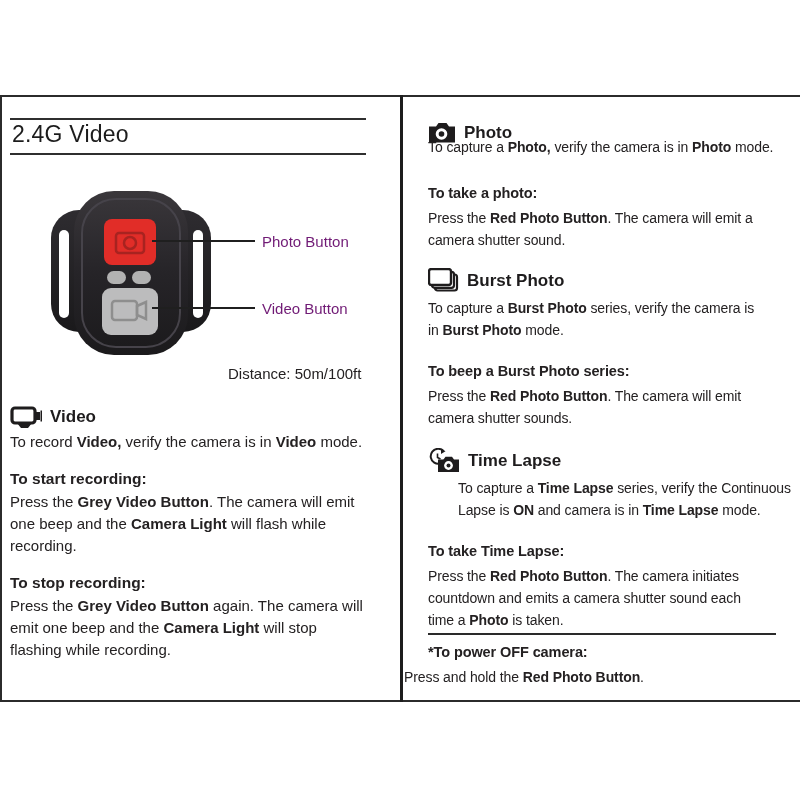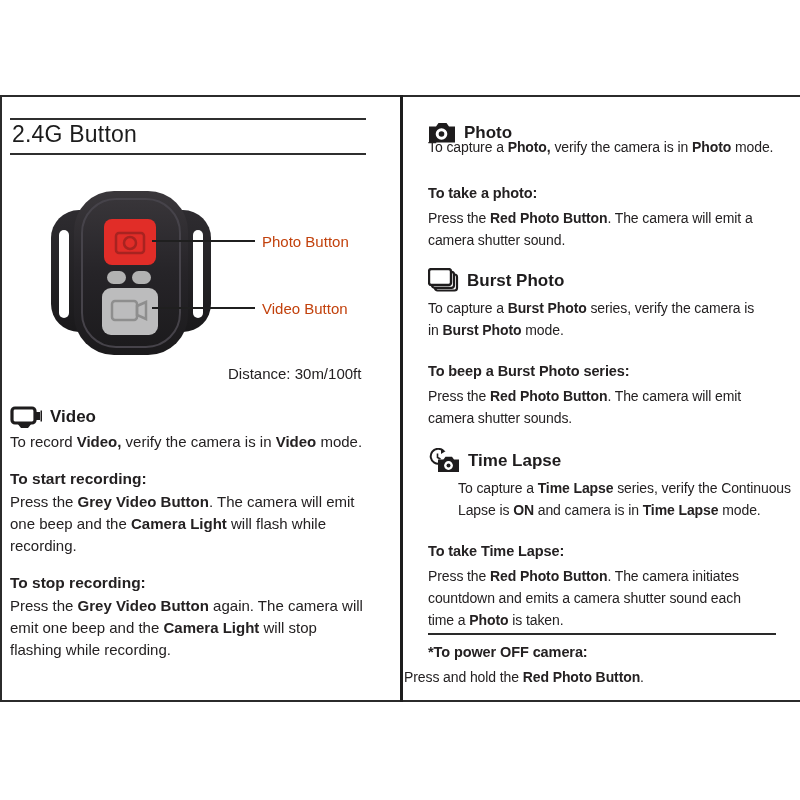--- a/index.html
+++ b/index.html
@@ -10,21 +10,21 @@
   .abs{position:absolute;}
   
   .rule-top{left:0;top:95px;width:800px;height:2px;background:#2b2b2b;}
   .rule-bottom{left:0;top:700px;width:800px;height:2px;background:#2b2b2b;}
   .edge-left{left:0;top:95px;width:2px;height:607px;background:#2b2b2b;}
   .divider{left:400px;top:95px;width:3px;height:607px;background:#1d1d1d;}
   
   .title-rule{left:10px;width:356px;height:2px;background:#2f2f2f;}
   .page-title{left:12px;top:121px;font-size:23px;letter-spacing:0.2px;color:#1c1c1c;}
   .callout-line{height:2px;background:#1f1f1f;}
-  .callout-label{font-size:15px;color:#c2410c;}
+  .callout-label{font-size:15px;color:#701a75;}
   .distance{left:228px;top:365px;font-size:15px;color:#242122;}
   
   .sec-heading{display:flex;align-items:center;gap:8px;font-weight:bold;font-size:17px;color:#1e1c1d;}
   .sec-heading svg{flex:0 0 auto;}
   p.body{margin:0;white-space:pre-line;}
   .left-body{width:388px;font-size:15px;line-height:22px;}
   .right-body{width:372px;font-size:14px;line-height:22px;letter-spacing:-0.1px;}
   .sub-title-l{font-weight:bold;font-size:15.5px;}
   .sub-title-r{font-weight:bold;font-size:14.5px;letter-spacing:-0.1px;}
   .b{font-weight:bold;}
@@ -35,21 +35,21 @@
 <body>
 
 <div>
 
   <div class="abs rule-top"></div>
   <div class="abs rule-bottom"></div>
   <div class="abs edge-left"></div>
   <div class="abs divider"></div>
 
   <div class="abs title-rule" style="top:118px;"></div>
-  <div class="abs page-title">2.4G Button</div>
+  <div class="abs page-title">2.4G Video</div>
   <div class="abs title-rule" style="top:153px;"></div>
 
   <svg class="abs" style="left:50px;top:190px;" width="162" height="166" viewBox="0 0 162 166">
     <defs>
       <linearGradient id="gBody" x1="0" y1="0" x2="0" y2="1">
         <stop offset="0" stop-color="#3a373b"></stop>
         <stop offset="0.5" stop-color="#262428"></stop>
         <stop offset="1" stop-color="#1b1a1c"></stop>
       </linearGradient>
       <linearGradient id="gWing" x1="0" y1="0" x2="0" y2="1">
@@ -80,21 +80,21 @@
       <rect x="62" y="111" width="25" height="19" rx="3" fill="none" stroke="#8e8e8e" stroke-width="2.5"></rect>
       <path d="M87 116 l9 -4 v17 l-9 -4 z" fill="none" stroke="#8e8e8e" stroke-width="2.5"></path>
     </g>
   </svg>
 
   <div class="abs callout-line" style="left:152px;top:240px;width:103px;"></div>
   <div class="abs callout-label" style="left:262px;top:233px;">Photo Button</div>
   <div class="abs callout-line" style="left:152px;top:307px;width:103px;"></div>
   <div class="abs callout-label" style="left:262px;top:300px;">Video Button</div>
 
-  <div class="abs distance">Distance: 30m/100ft</div>
+  <div class="abs distance">Distance: 50m/100ft</div>
 
   <div class="abs sec-heading" style="left:10px;top:405px;">
     <svg class="icon" width="32" height="24" viewBox="0 0 32 24">
       <rect x="2" y="3" width="23" height="15" rx="3" fill="none" stroke="#1e1c1d" stroke-width="3.2"></rect>
       <path d="M7 18 h15 l-4 5 h-7 z" fill="#1e1c1d"></path>
       <path d="M25 7 h5 v8 h-5 z" fill="#1e1c1d"></path>
       <rect x="30.5" y="5.5" width="1.5" height="11" fill="#1e1c1d"></rect>
     </svg>
     <span>Video</span>
   </div>

